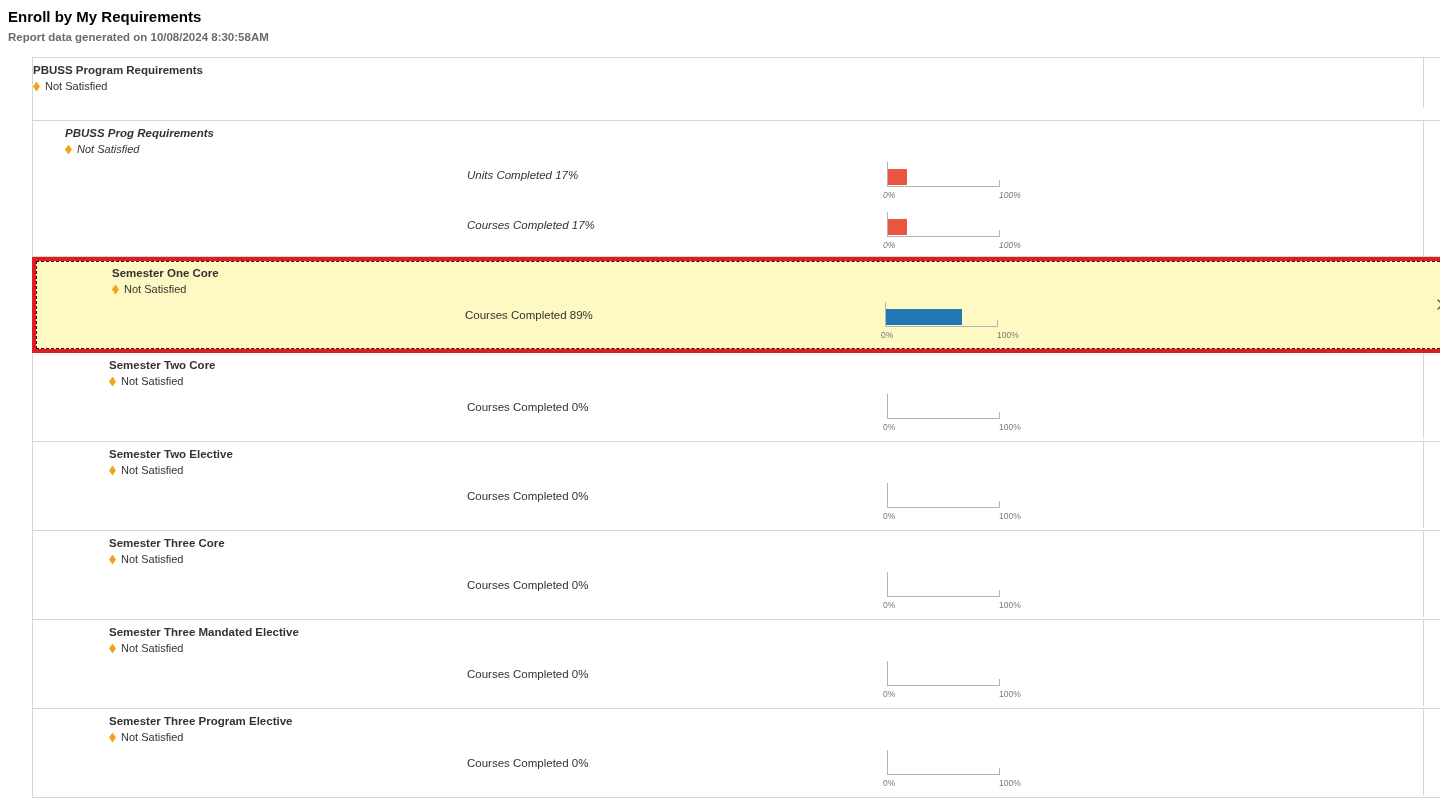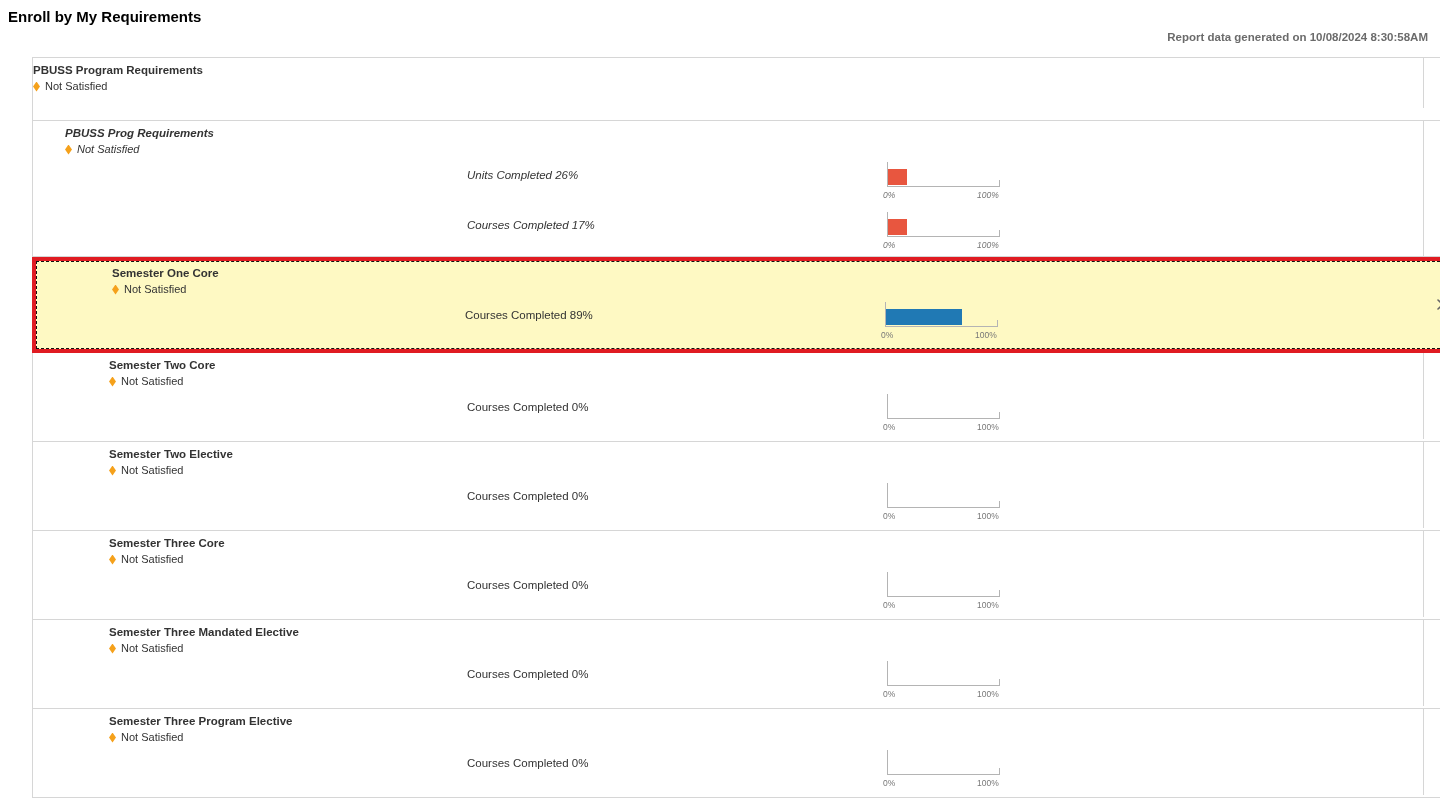--- a/index.html
+++ b/index.html
@@ -25,21 +25,20 @@
     line-height: 18px;
     margin: 0 0 4px 0;
     letter-spacing: 0px;
   }
   #report-subtitle {
     font-size: 11.5px;
     font-weight: bold;
     color: #6b6b6b;
     line-height: 14px;
     margin: 0;
-    text-align: right;
   }
 
   
   #req-container {
     position: absolute;
     left: 8px;
     top: 57px;
     width: 1432px;
     border-top: 1px solid #d6d6d6;
     border-left: 1px solid #d6d6d6;
@@ -161,21 +160,21 @@
   .gauge-bar.low  { background: #e8563f; }
   .gauge-bar.mid  { background: #2079b4; }
   .gauge-tick-label {
     position: absolute;
     bottom: 3px;
     font-size: 8.5px;
     color: #777777;
     line-height: 10px;
   }
   .gauge-tick-label.start { left: 4px; }
-  .gauge-tick-label.end   { left: 98px; }
+  .gauge-tick-label.end   { left: 120px; }
 
   
   .req-section.highlighted {
     background: #fef9c3;
     border: 4px solid #e01b22;
     border-bottom-width: 4px;
     margin-left: -1px;
     width: 1432px;
   }
   .req-section.highlighted .hl-dash {
@@ -219,21 +218,21 @@
         <div class="req-heading">
           <div class="req-name">PBUSS Prog Requirements</div>
           <div class="req-status">
             <span class="diamond-icon"></span>
             <span>Not Satisfied</span>
           </div>
         </div>
         <div class="metric-list">
           <div class="metric-row">
             <div class="metric-label">
-              <span style="left: 402px;">Units Completed 26%</span>
+              <span style="left: 402px;">Units Completed 17%</span>
             </div>
             <div class="gauge" style="left: 814px;">
               <div class="gauge-axis"></div>
               <div class="gauge-tick start"></div>
               <div class="gauge-tick end"></div>
               <div class="gauge-bar low" style="width: 19.21px;"></div>
               <div class="gauge-tick-label start">0%</div>
               <div class="gauge-tick-label end">100%</div>
             </div>
           </div>

